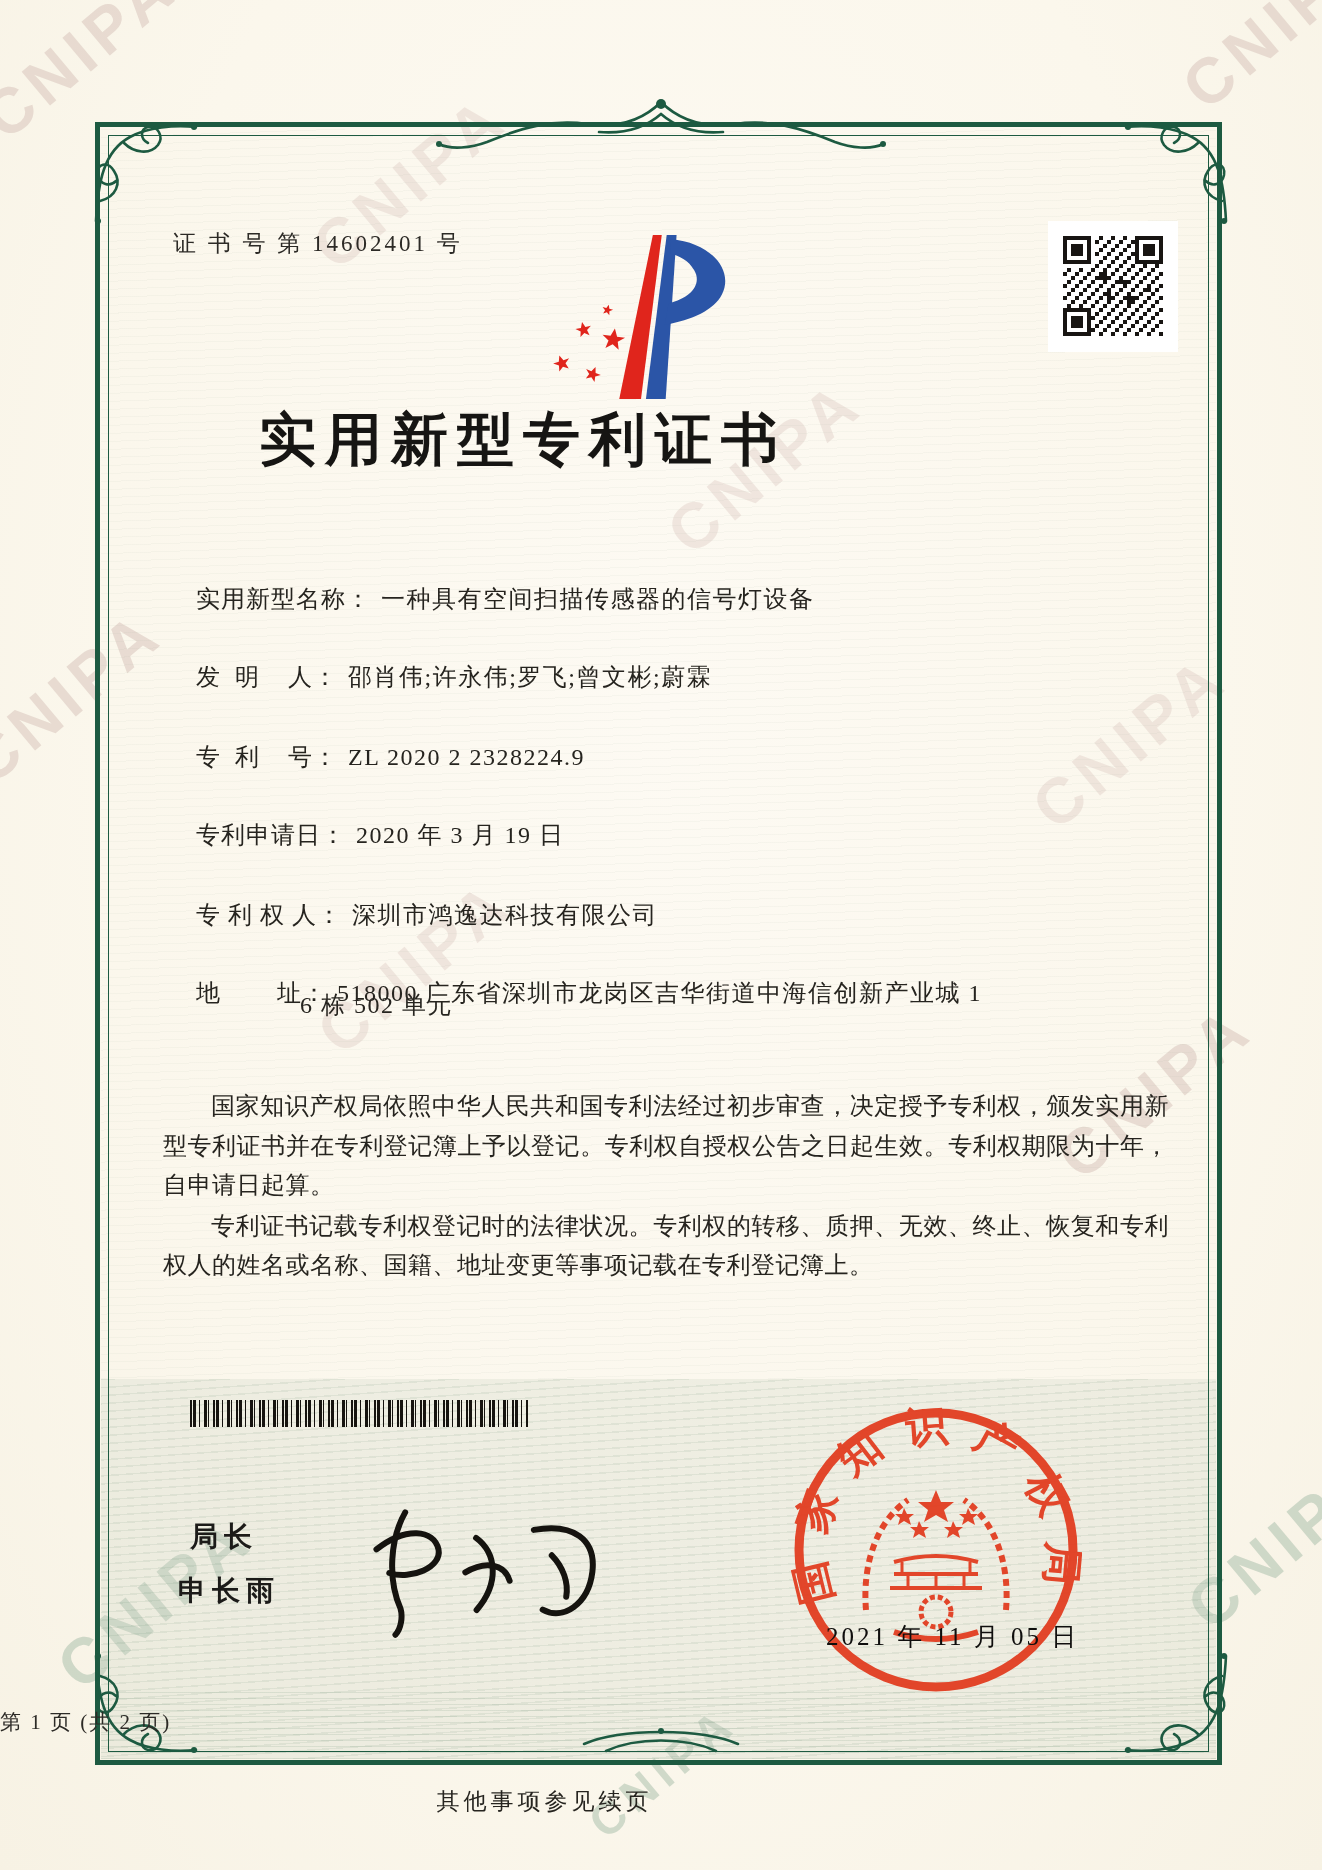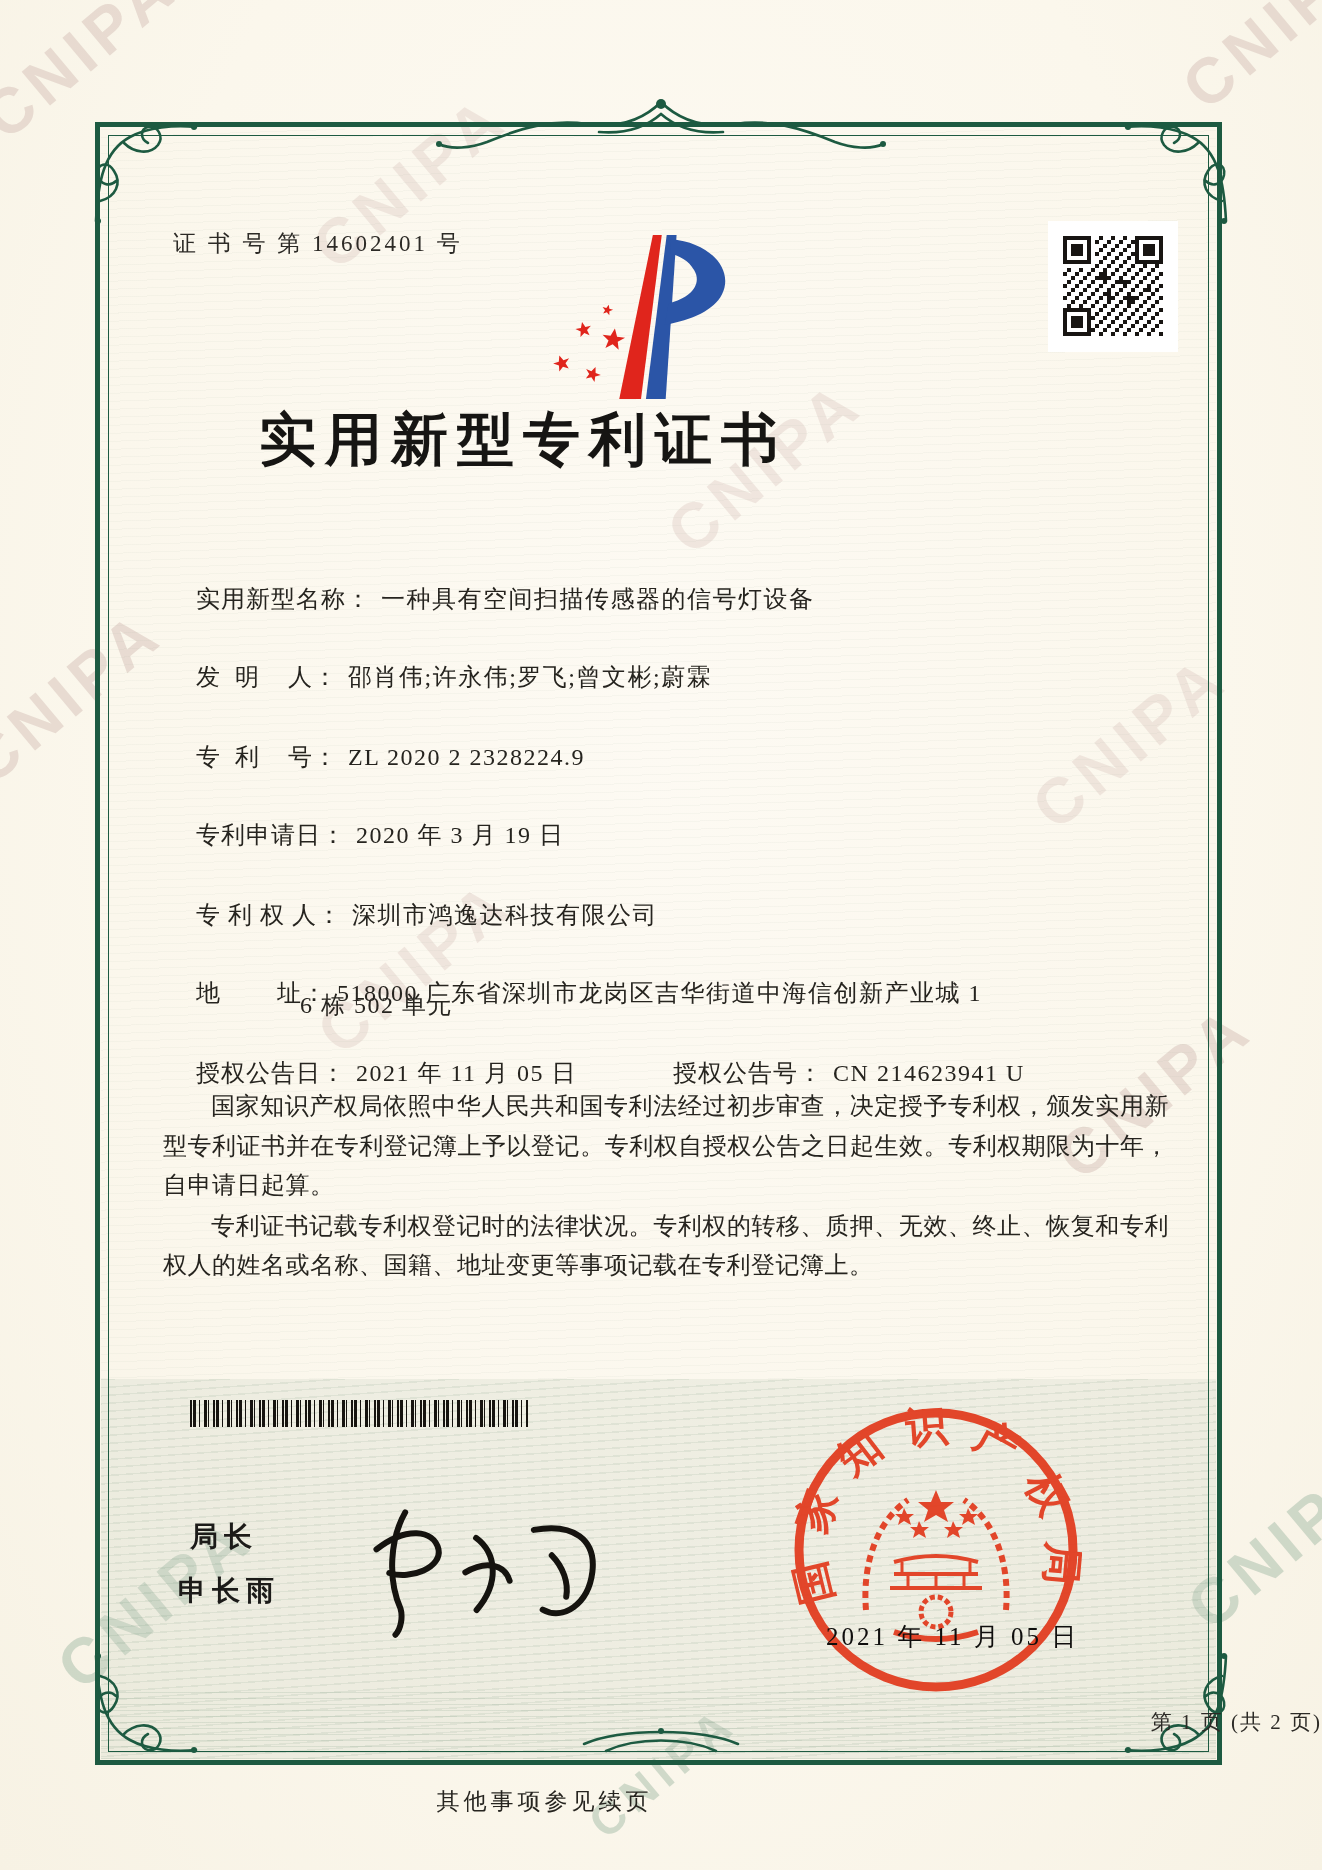--- a/index.html
+++ b/index.html
@@ -62,21 +62,21 @@
       #16130f 9px 10px, rgba(0,0,0,0) 10px 14px,
       #16130f 14px 17px, rgba(0,0,0,0) 17px 18px,
       #16130f 18px 19px, rgba(0,0,0,0) 19px 23px);}
   .role{position:absolute;left:190px;top:1518px;font-size:28px;font-weight:600;letter-spacing:6px;
     font-family:"Liberation Sans","DejaVu Sans",sans-serif;color:#1c1b19;}
   .rname{position:absolute;left:178px;top:1572px;font-size:28px;font-weight:600;letter-spacing:6px;
     font-family:"Liberation Sans","DejaVu Sans",sans-serif;color:#1c1b19;}
   .sig{position:absolute;left:350px;top:1502px;width:250px;height:180px;transform:rotate(-2deg);}
   .seal{position:absolute;left:790px;top:1404px;width:292px;height:292px;opacity:0.93;}
   .seal-date{position:absolute;left:826px;top:1620px;font-size:25px;letter-spacing:3px;color:#0f0e0d;}
-  .page-info{position:absolute;left:0;top:1708px;width:1322px;text-align:right;
+  .page-info{position:absolute;left:0;top:1708px;width:1322px;text-align:left;
     font-size:21px;letter-spacing:2px;color:#2c2a26;}
   .note{position:absolute;left:0;top:1786px;width:1089px;text-align:center;
     font-size:23px;letter-spacing:4px;color:#26241f;}
 </style>
 </head>
 <body>
 
 <div id="page">
 
   <div class="wm wm-pink" style="left:-35px;top:15px;">CNIPA</div>
@@ -216,23 +216,20 @@
   <div class="frow" style="top:792px;">
     <span class="lab">专利申请日：</span><span class="val">2020 年 3 月 19 日</span>
   </div>
   <div class="frow" style="top:872px;">
     <span class="lab">专 利 权 人：</span><span class="val">深圳市鸿逸达科技有限公司</span>
   </div>
   <div class="frow" style="top:950px;">
     <span class="lab">地        址：</span><span class="val">518000 广东省深圳市龙岗区吉华街道中海信创新产业城 1</span>
   </div>
   <div class="addr2" style="top:989px;">6 栋 502 单元</div>
-  <div class="frow" style="top:1030px;">
-    <span class="lab">授权公告日：</span><span class="val">2021 年 11 月 05 日</span><span class="lab grant2">授权公告号：</span><span class="val">CN 214623941 U</span>
-  </div>
 
   <div class="body-text">
     <p>国家知识产权局依照中华人民共和国专利法经过初步审查，决定授予专利权，颁发实用新型专利证书并在专利登记簿上予以登记。专利权自授权公告之日起生效。专利权期限为十年，自申请日起算。</p>
     <p>专利证书记载专利权登记时的法律状况。专利权的转移、质押、无效、终止、恢复和专利权人的姓名或名称、国籍、地址变更等事项记载在专利登记簿上。</p>
   </div>
 
   <div class="barcode"></div>
 
   <div class="role">局长</div>
   <div class="rname">申长雨</div>

